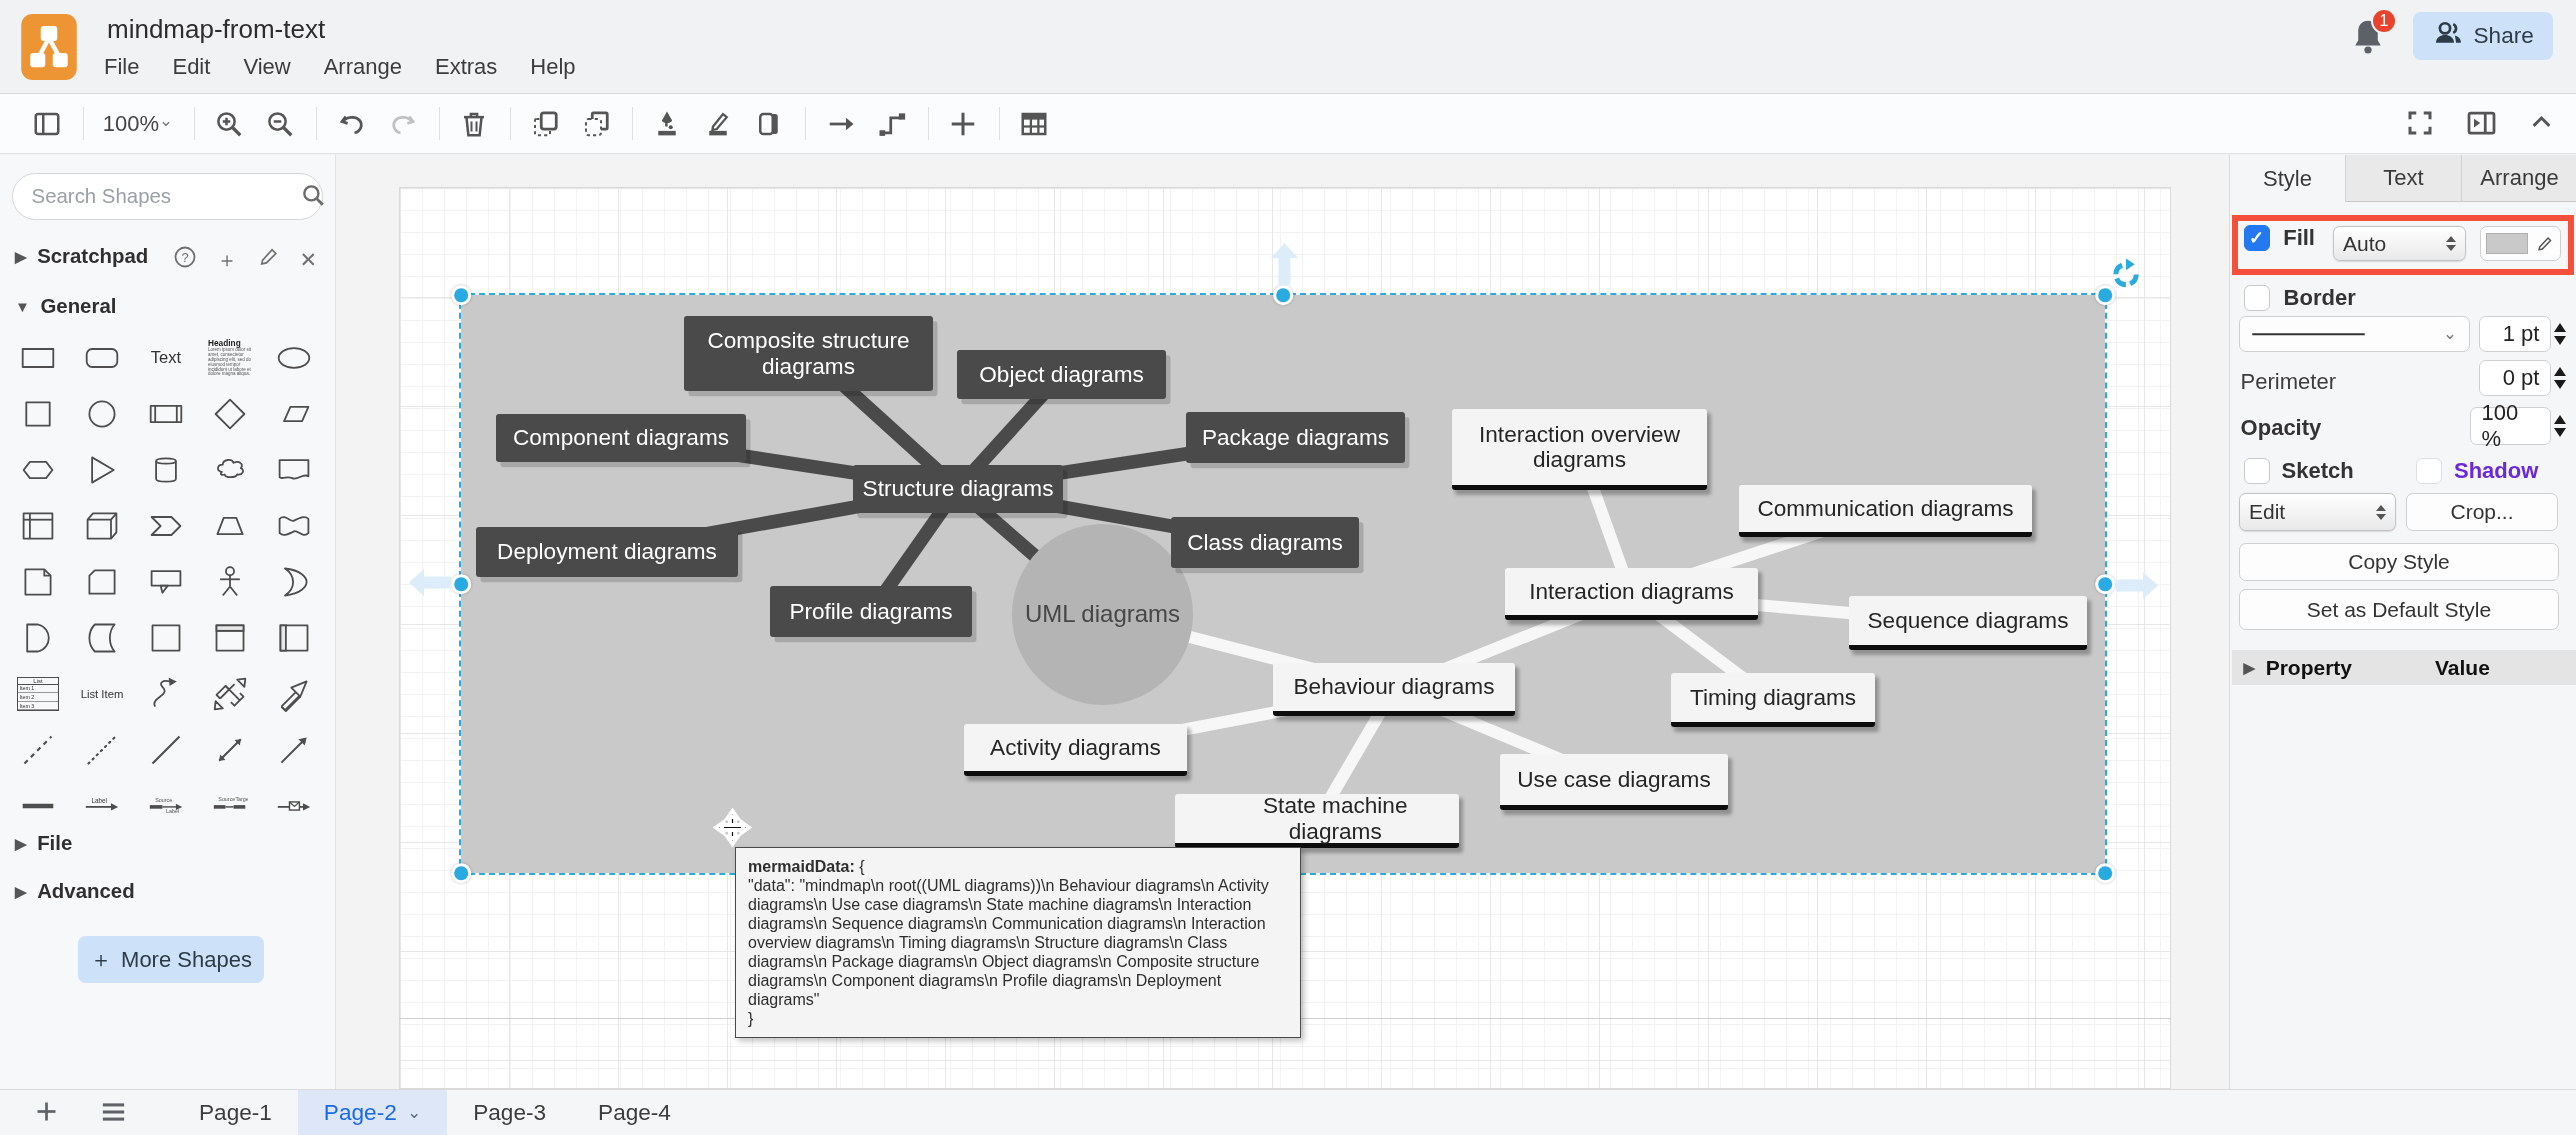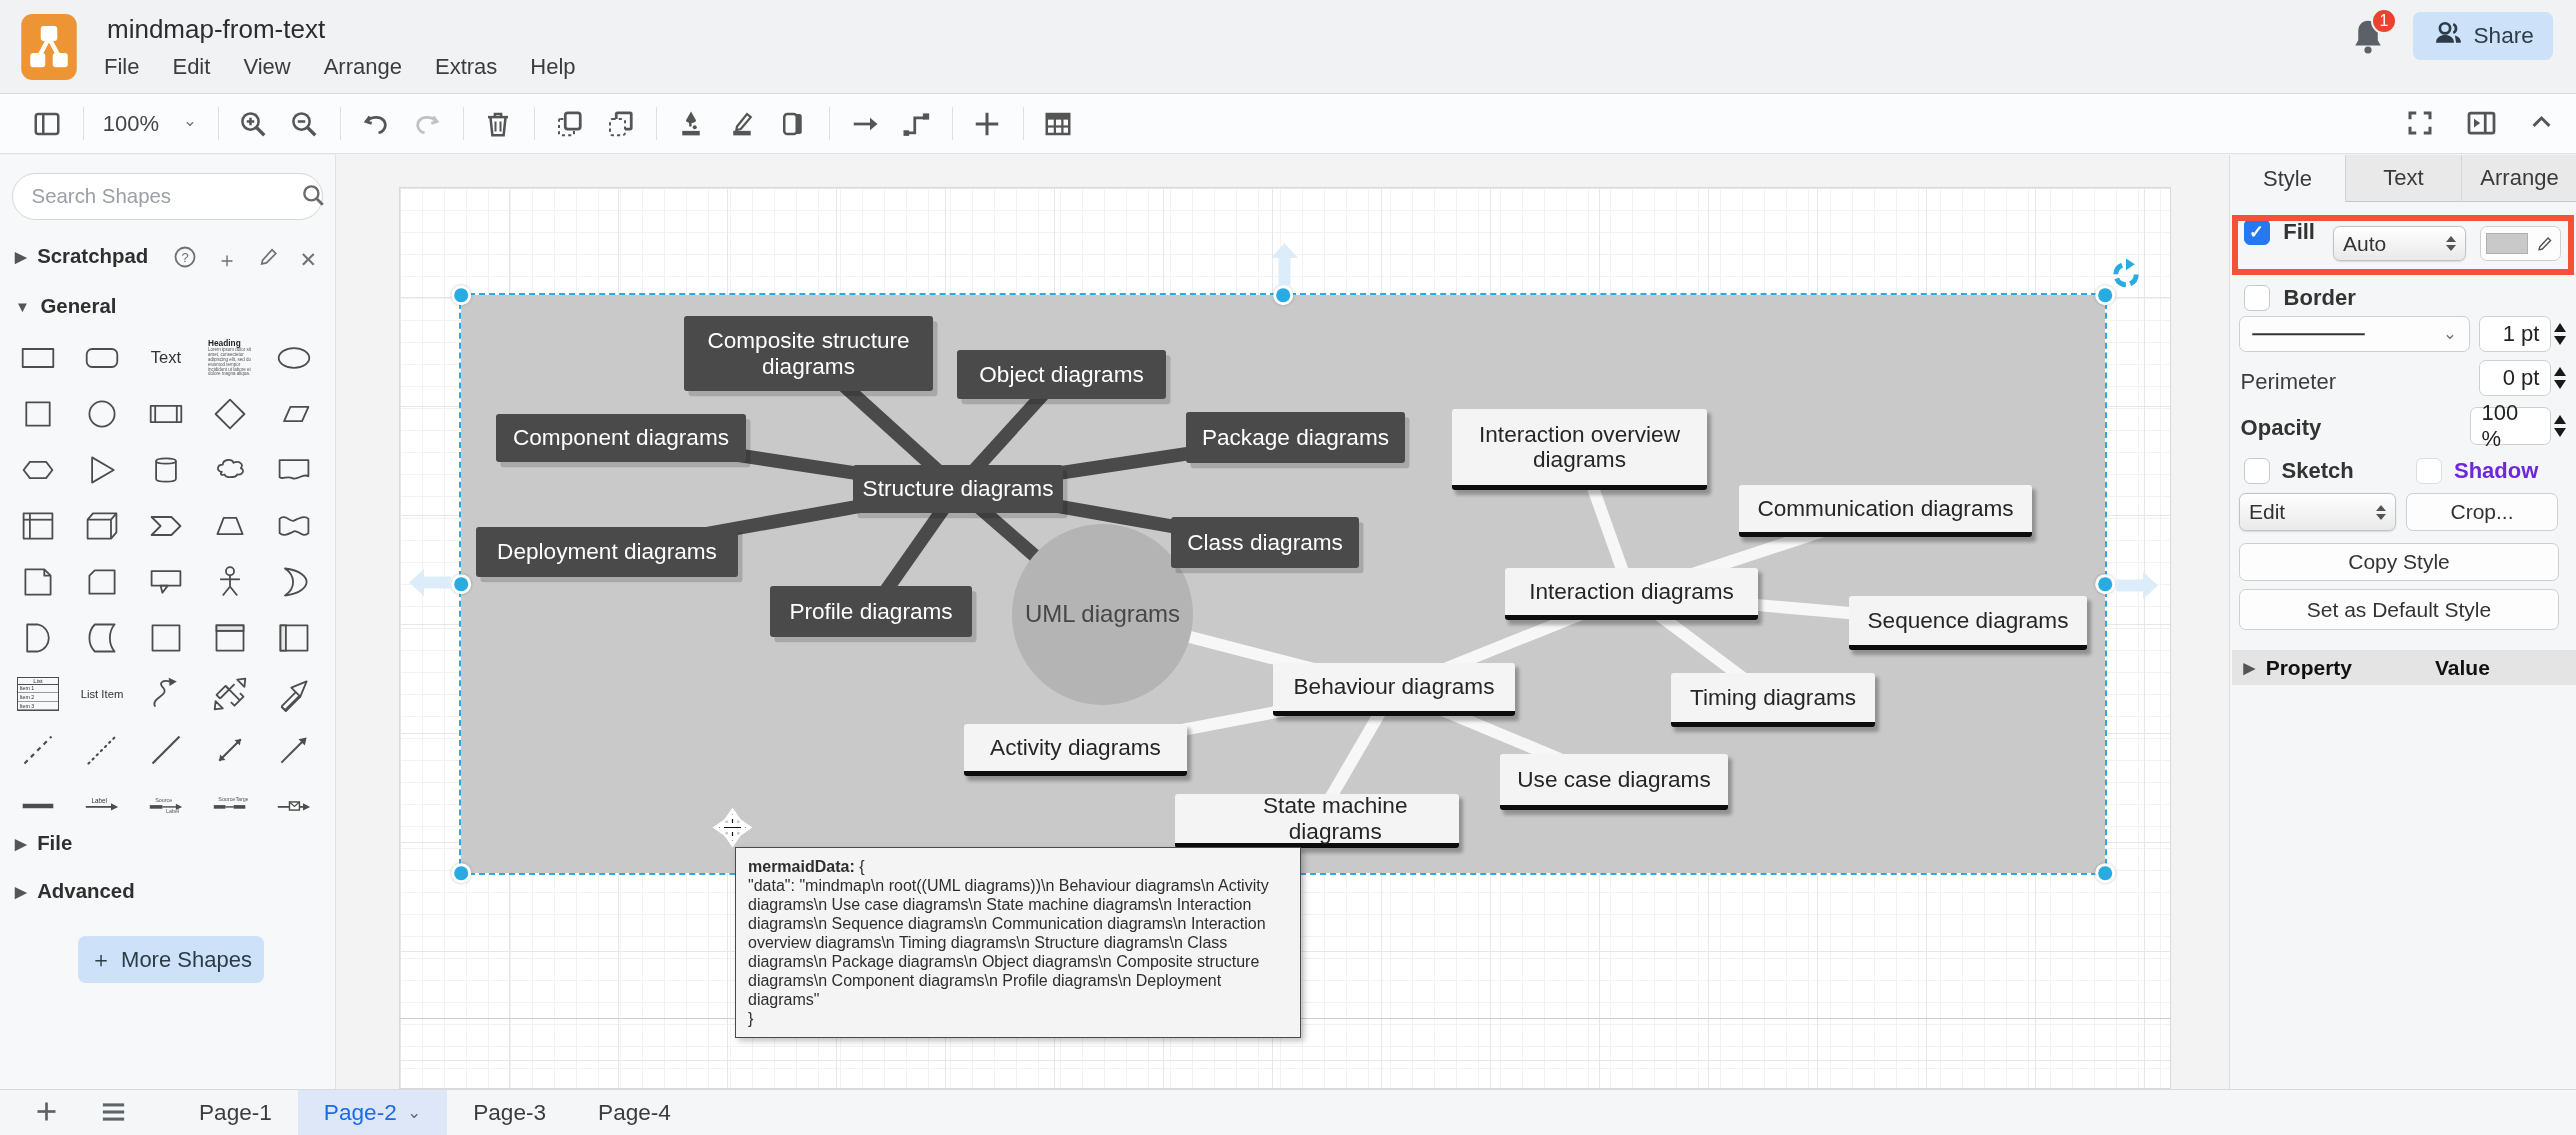--- a/index.html
+++ b/index.html
@@ -17,21 +17,21 @@
   .badge{position:absolute;right:-10.6px;top:-7.5px;min-width:26px;height:26px;border-radius:13px;background:#e8442d;color:#fff;
          font-size:16px;display:flex;align-items:center;justify-content:center;border:2.3px solid #f1f2f4;}
   .share-btn{display:flex;align-items:center;gap:10.6px;background:#cde2f8;border-radius:7.5px;height:48px;padding:0 19.6px;
              font-size:22.6px;color:#2d3b48;}
   
   .toolbar{position:absolute;left:0;top:94px;width:2576px;height:60px;background:#fbfcfd;border-bottom:0.8px solid #dfe1e3;
            display:flex;align-items:center;padding-left:27px;}
   .tb-icon{width:39px;height:39px;display:flex;align-items:center;justify-content:center;margin-right:12px;color:#555;}
   .tb-icon svg{display:block;}
   .tb-div{width:0.8px;height:33px;background:#e0e0e0;margin:0 15px 0 4.5px;}
-  .zoom-dd{display:flex;align-items:flex-start;gap:24px;font-size:22px;color:#444;margin-right:12px;padding:0 4.5px;}
+  .zoom-dd{display:flex;align-items:flex-start;gap:0;font-size:22px;color:#444;margin-right:12px;padding:0 4.5px;}
   .chev{font-size:16.6px;color:#777;}
   .dim{opacity:.35;}
   .tb-right{position:absolute;right:21px;top:0;height:60px;display:flex;align-items:center;gap:30px;color:#555;}
   
   .sidebar{position:absolute;left:0;top:155px;width:336px;height:934px;background:#f7f8f9;border-right:0.8px solid #e2e2e2;}
   .search-wrap{position:absolute;left:12px;top:18px;width:311px;height:47px;border:0.8px solid #d6d6d6;border-radius:23.4px;
                background:#fff;display:flex;align-items:center;padding:0 16.6px;}
   .search-wrap input{border:0;outline:0;flex:1;font-size:20.4px;color:#333;background:transparent;font-family:inherit;}
   .search-wrap input::placeholder{color:#9aa0a6;}
   .side-row{position:absolute;left:15px;display:flex;align-items:center;font-size:20.4px;color:#2f2f2f;font-weight:bold;gap:10.6px;}
@@ -682,21 +682,21 @@
 
   <div class="fpanel">
     <div class="ftabs">
       <div class="ftab active">Style</div>
       <div class="ftab">Text</div>
       <div class="ftab" style="border-right:none;">Arrange</div>
     </div>
 
     <div class="hl-red"></div>
 
-    <div class="abs" style="left:13.6px;top:64px;display:flex;align-items:center;gap:13.6px;">
+    <div class="abs" style="left:13.6px;top:70px;display:flex;align-items:center;gap:13.6px;">
       <div class="cb checked"></div>
       <span class="frow-label bold">Fill</span>
     </div>
     <div class="mac-select abs" style="left:103px;top:71px;width:133px;height:35px;">
       <span>Auto</span>
       <span class="updown">
           <i class="up"></i>
           <i class="down"></i>
         </span>
     </div>

